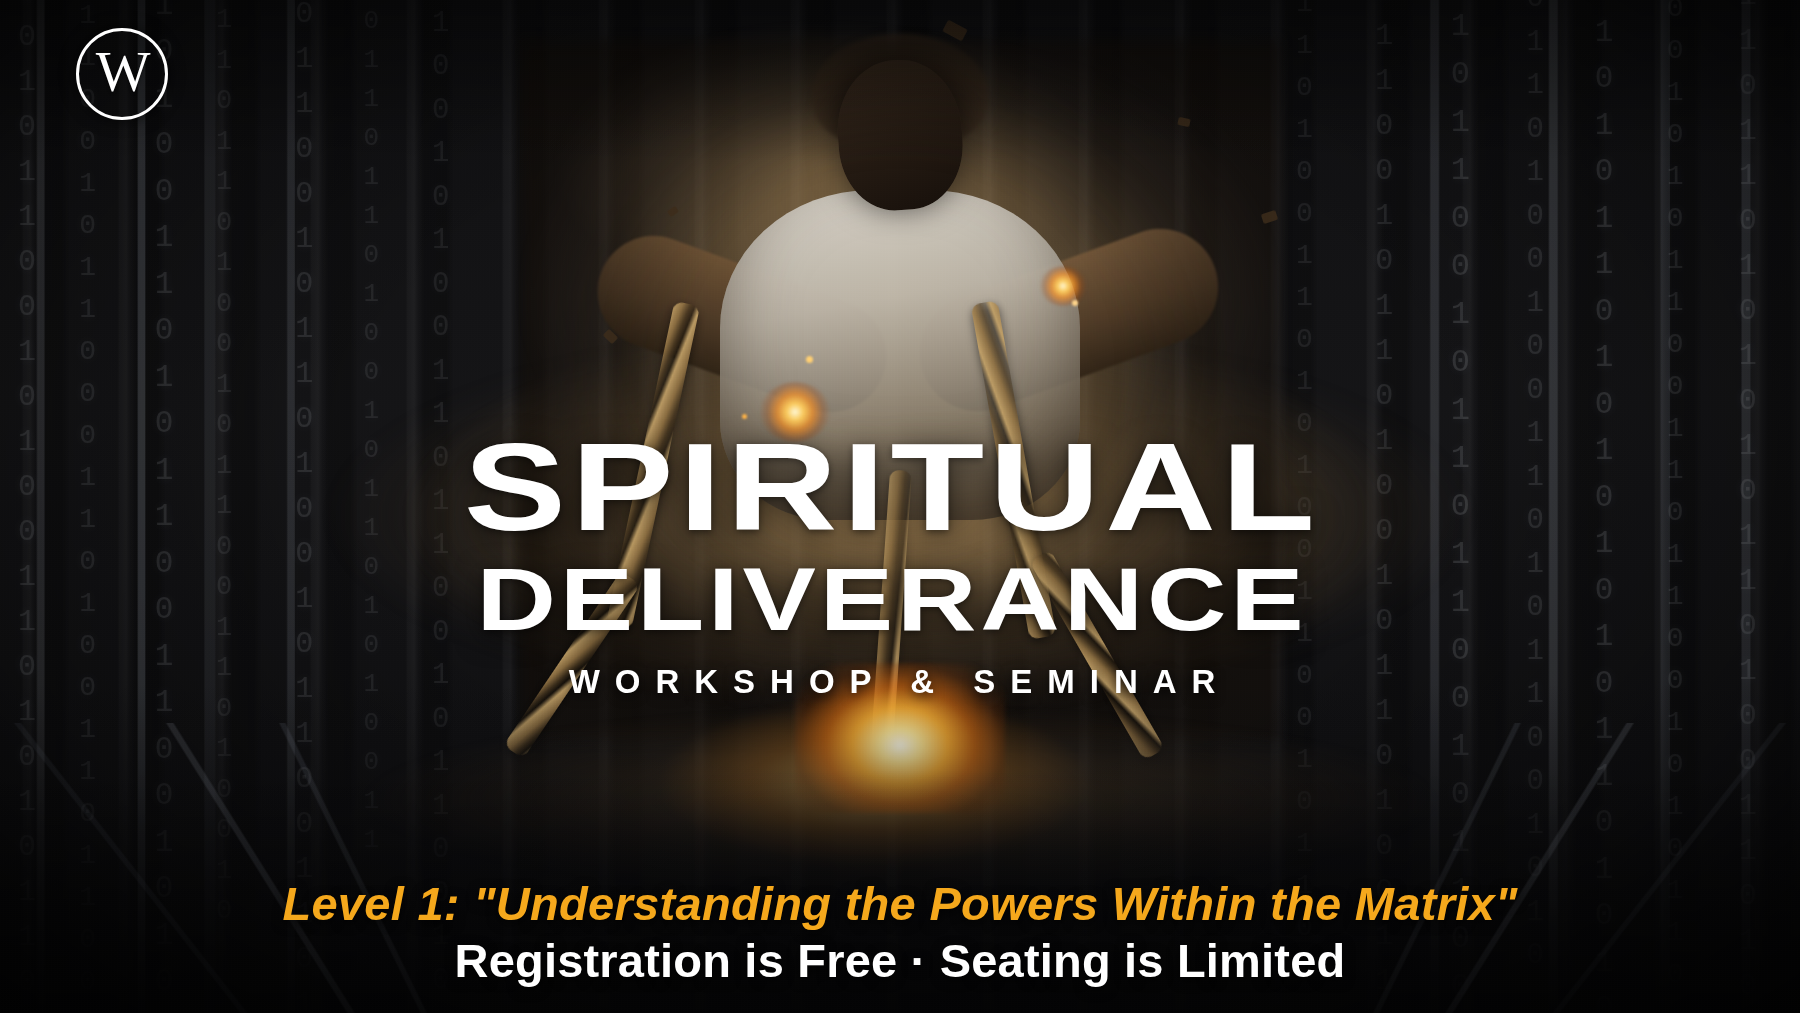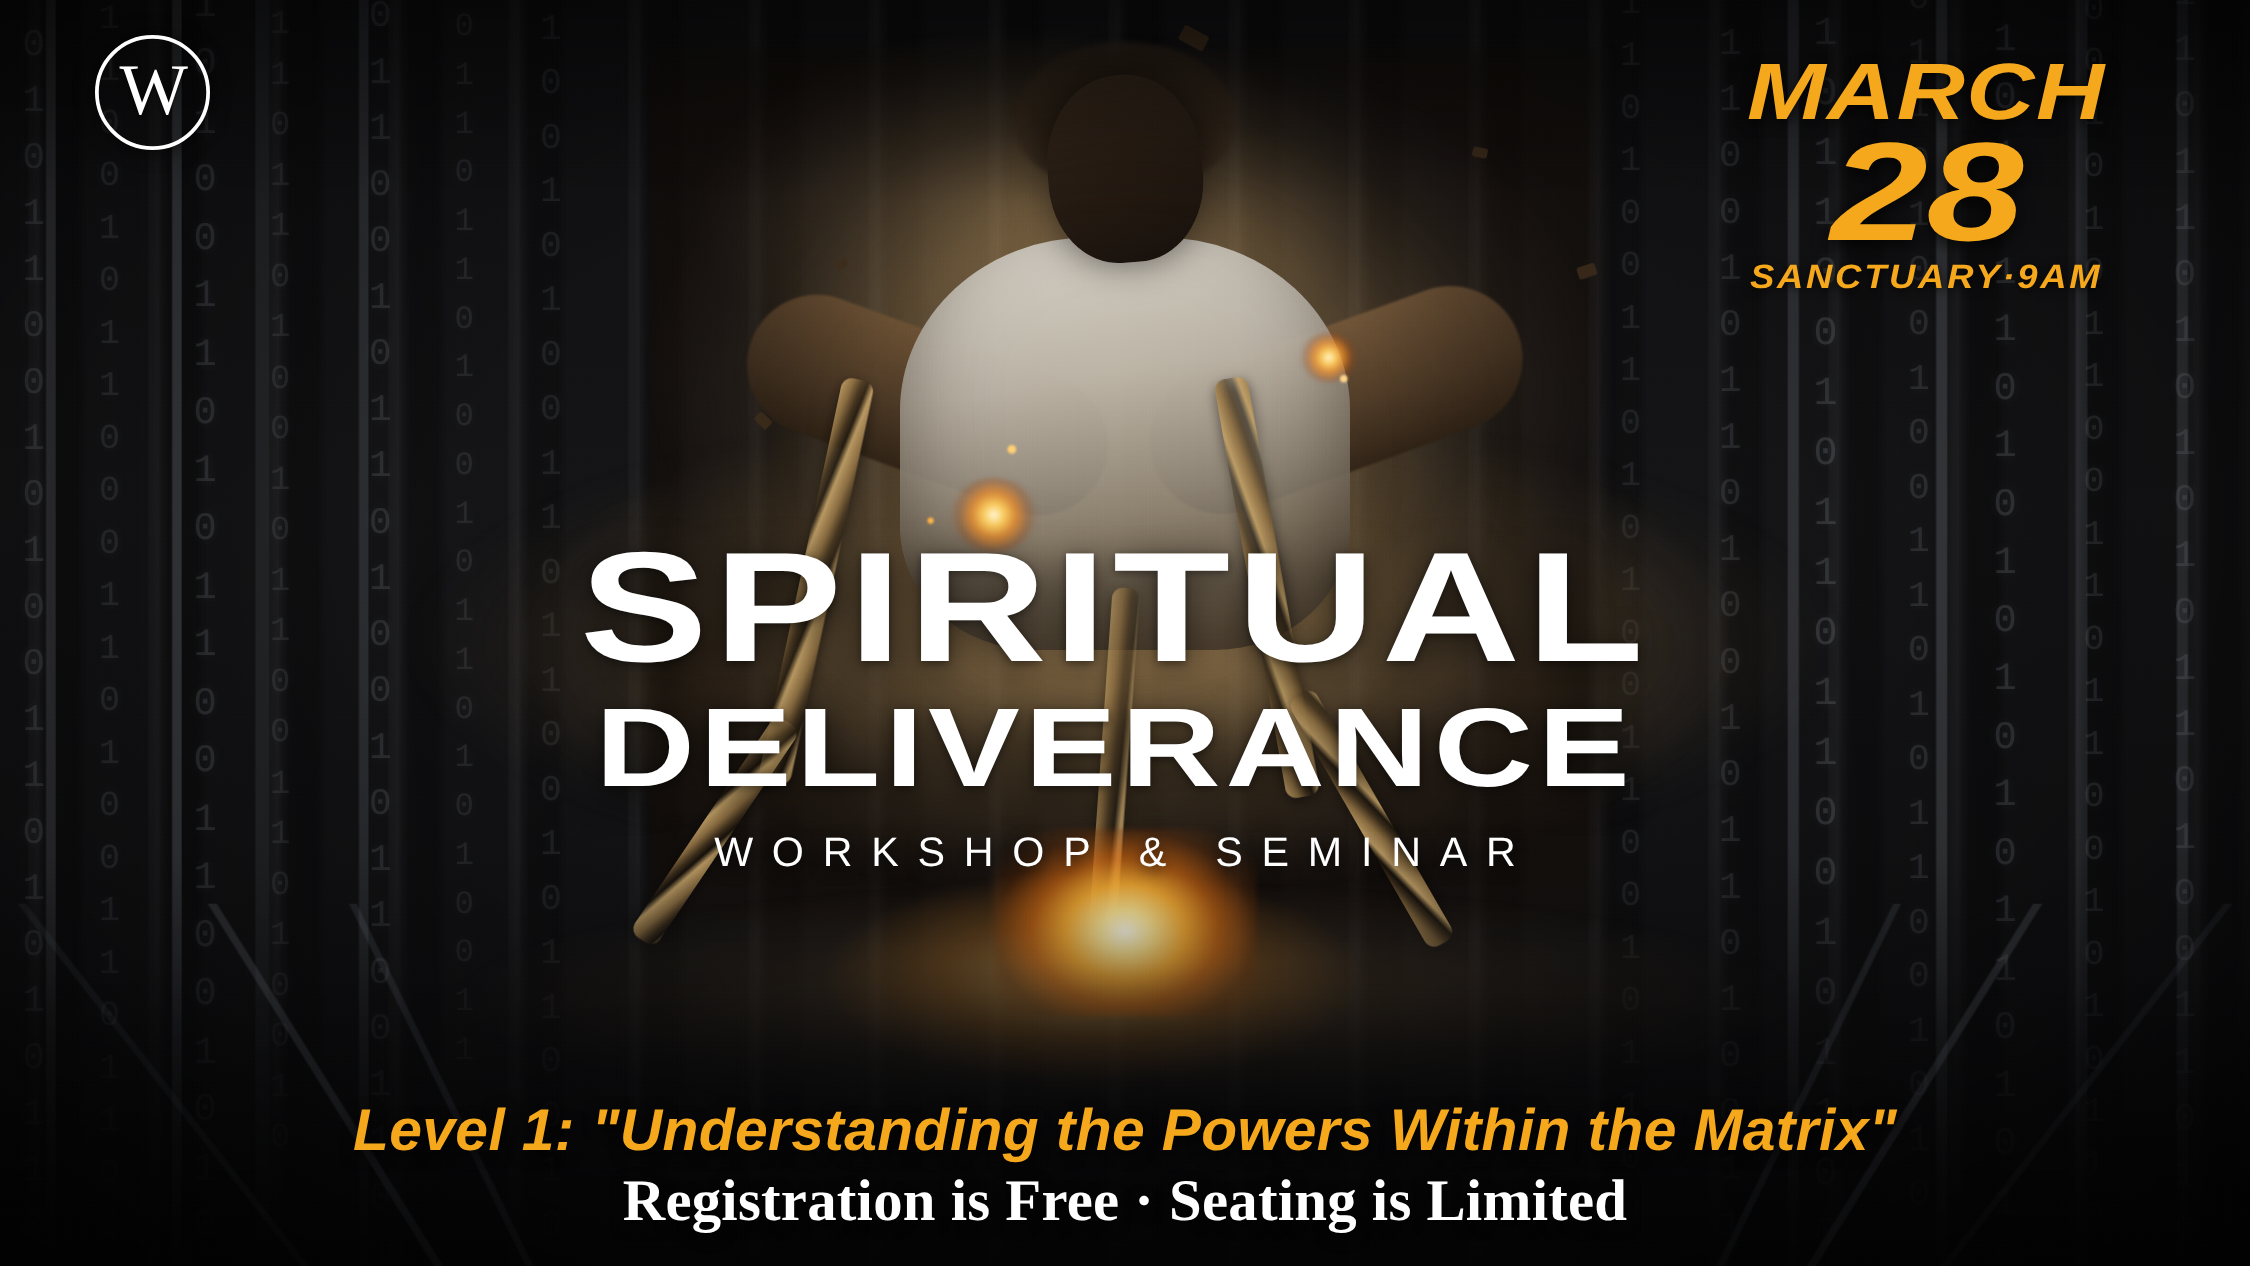--- a/index.html
+++ b/index.html
@@ -282,41 +282,41 @@
   .t-sub{
     font-family:"Liberation Sans", sans-serif;
     font-weight:700; color:#ffffff;
     font-size:86px; line-height:.92;
     letter-spacing:3px; margin-top:22px;
     transform:scaleX(1.28) scaleY(1.04); transform-origin:center top;
     text-shadow:0 6px 24px rgba(0,0,0,.60), 0 2px 6px rgba(0,0,0,.45);
   }
   .t-tag{
     font-family:"Liberation Sans", sans-serif;
-    font-weight:400; color:#ffffff;
+    font-weight:700; color:#ffffff;
     font-size:33px; line-height:1;
     letter-spacing:15px; margin-top:28px; padding-left:15px;
     text-shadow:0 3px 12px rgba(0,0,0,.75);
   }
 
   
   .bottomblock{
     position:absolute; left:0; right:0; bottom:24px;
     text-align:center;
   }
   .b-level{
     font-family:"Liberation Sans", sans-serif;
     font-style:italic; font-weight:700;
     font-size:47px; line-height:1.14;
     color:#F5A81C;
     letter-spacing:.3px;
     text-shadow:0 3px 12px rgba(0,0,0,.85);
   }
   .b-note{
-    font-family:Liberation Serif, serif;
+    font-family:Liberation Sans, sans-serif;
     font-weight:700;
     font-size:47px; line-height:1.16;
     color:#ffffff; margin-top:4px;
     letter-spacing:.2px;
     text-shadow:0 3px 12px rgba(0,0,0,.85);
   }
 </style>
 </head>
 <body>
 
@@ -718,25 +718,20 @@
 
   <div class="vignette"></div>
   <div class="grain"></div>
 
   <div class="content">
 
     <div class="logo">
       <span class="logo-mark">W</span>
     </div>
 
-    <div class="datebox">
-      <div class="date-month">MARCH</div>
-      <div class="date-day">28</div>
-      <div class="date-where">SANCTUARY·9AM</div>
-    </div>
 
     <div class="titleblock">
       <div class="t-main">SPIRITUAL</div>
       <div class="t-sub">DELIVERANCE</div>
       <div class="t-tag">WORKSHOP &amp; SEMINAR</div>
     </div>
 
     <div class="bottomblock">
       <div class="b-level">Level 1: "Understanding the Powers Within the Matrix"</div>
       <div class="b-note">Registration is Free  · Seating is Limited</div>

